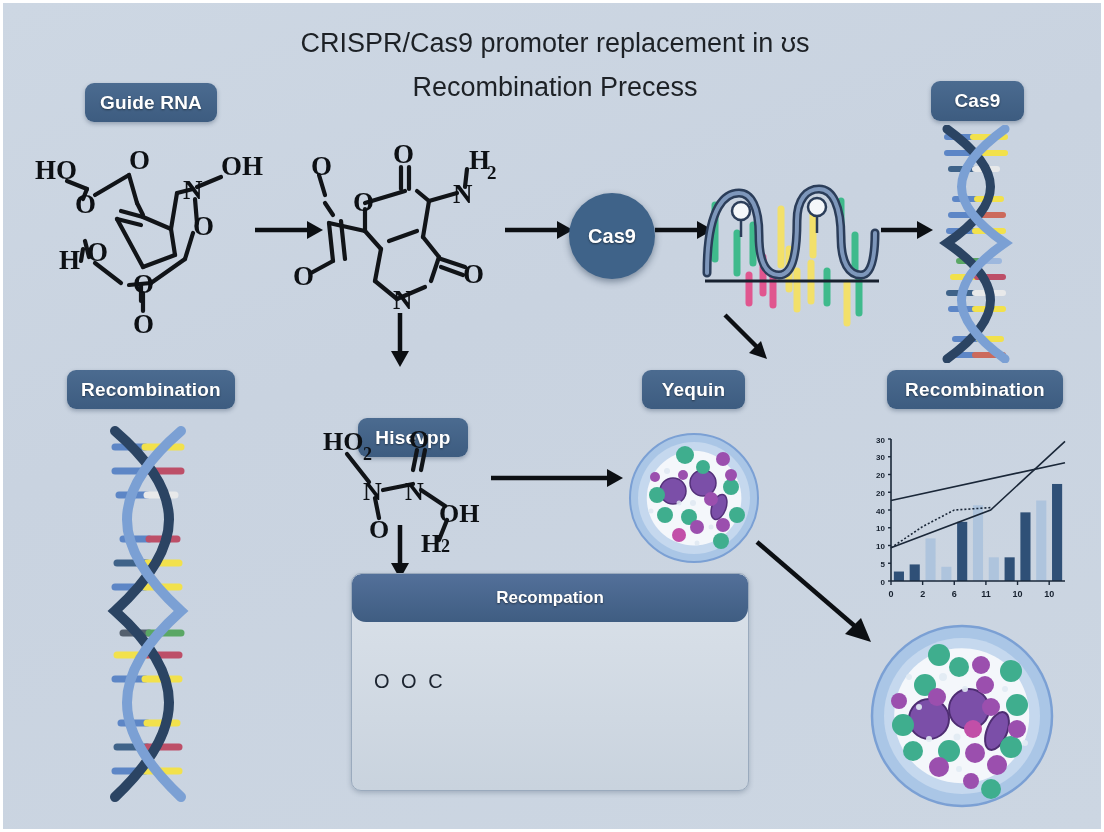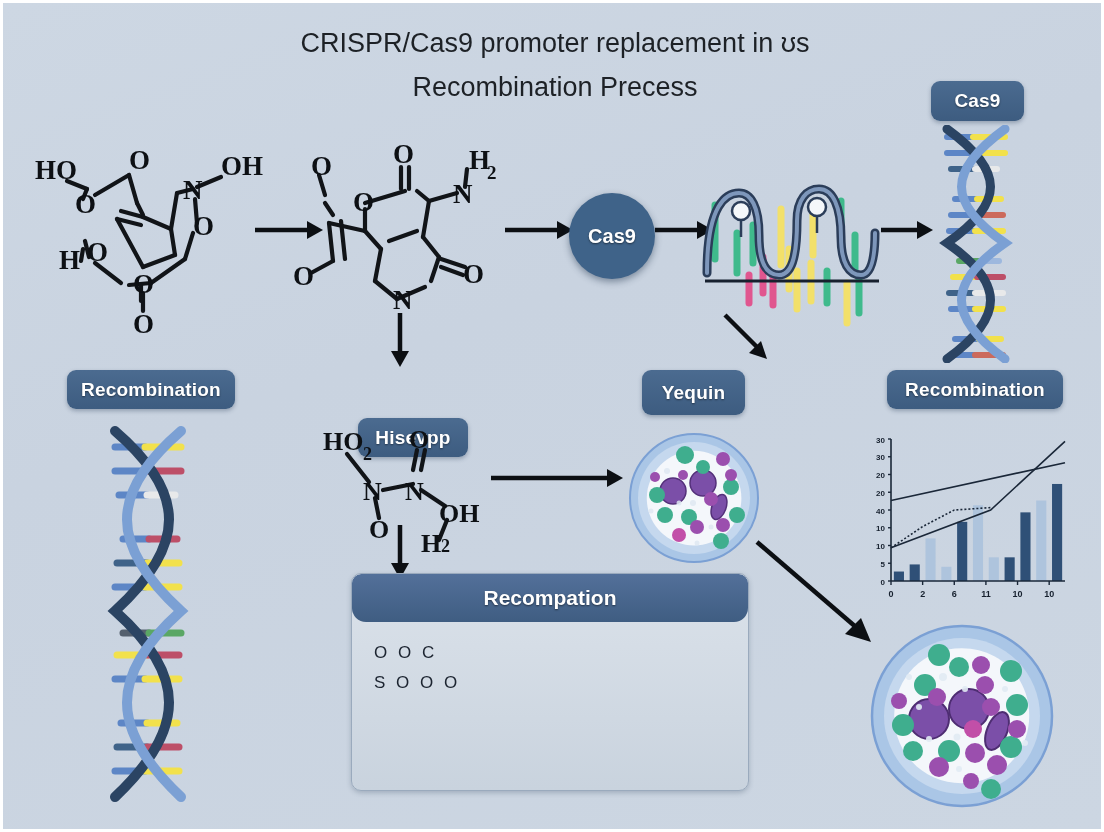--- a/index.html
+++ b/index.html
@@ -40,56 +40,58 @@
     border-radius:10px;
     border:1px solid #9aaabd;
     background:linear-gradient(180deg,#dbe2ea 0%,#c9d3de 100%);
     box-shadow:0 2px 5px rgba(40,60,85,.25);
     overflow:hidden;
   }
   .panel-head{
     height:48px;
     background:linear-gradient(180deg,#53709a 0%,#3f5d82 100%);
     border-radius:9px 9px 14px 14px;
-    color:#fff;font-weight:bold;font-size:21px;
+    color:#fff;font-weight:bold;font-size:17px;
     display:flex;align-items:center;justify-content:center;
     text-shadow:0 1px 2px rgba(0,0,0,.5);
   }
   .seq{
     padding:16px 22px 10px 22px;
     color:#1c2430;
-    font-size:17px;
+    font-size:20px;
     letter-spacing:3px;
     line-height:30px;
     font-family:"Liberation Sans", sans-serif;
+    margin-top:28px;
   }
   .seq .row{display:flex;justify-content:space-between;}
   .seq .gap{height:9px;}
   .chart{position:absolute;}
   .cell{position:absolute;}
   .helix{position:absolute;}
 </style>
 </head>
 <body>
 
 <div id="stage">
 
   <div class="title">
     <div>CRISPR/Cas9 promoter replacement in ʊs</div>
     <div>Recombination Precess</div>
   </div>
 
+  <div class="badge" style="left:82px;top:80px;width:132px;height:39px;font-size:19px;">Guide RNA</div>
 
   <div class="badge" style="left:928px;top:78px;width:93px;height:40px;font-size:19px;">Cas9</div>
 
   <div class="badge" style="left:64px;top:367px;width:168px;height:39px;font-size:19px;">Recombination</div>
 
   <div class="badge" style="left:355px;top:367px;width:110px;height:39px;font-size:19px;margin-top:48px;">Hisevpp</div>
 
-  <div class="badge" style="left:639px;top:367px;width:103px;height:45px;font-size:19px;text-align:center;">Yequin</div>
+  <div class="badge" style="left:639px;top:367px;width:103px;height:39px;font-size:19px;text-align:center;">Yequin</div>
 
   <div class="badge" style="left:884px;top:367px;width:176px;height:39px;font-size:19px;">Recombination</div>
 
   <div class="chem" style="left:22px;top:130px;">
     <svg width="250" height="205" viewBox="0 0 250 205">
       <g stroke="#111418" stroke-width="4.2" fill="none" stroke-linecap="round">
         <path d="M42,48 L62,56"></path>
         <path d="M62,56 L58,66"></path>
         <path d="M70,62 L104,42"></path>
         <path d="M104,42 L112,70"></path>
@@ -532,19 +534,18 @@
     </svg>
   </div>
 
   <div class="panel" style="left:348px;top:570px;width:396px;height:216px;">
     <div class="panel-head">Recompation</div>
     <div class="seq" id="seq-body">
         <div class="row">
           <span>O O C</span>
         </div>
         <div class="row">
-          <span>S O O O</span>
         </div>
         <div class="gap"></div>
       </div>
   </div>
 
 </div>
 
 </body></html>

